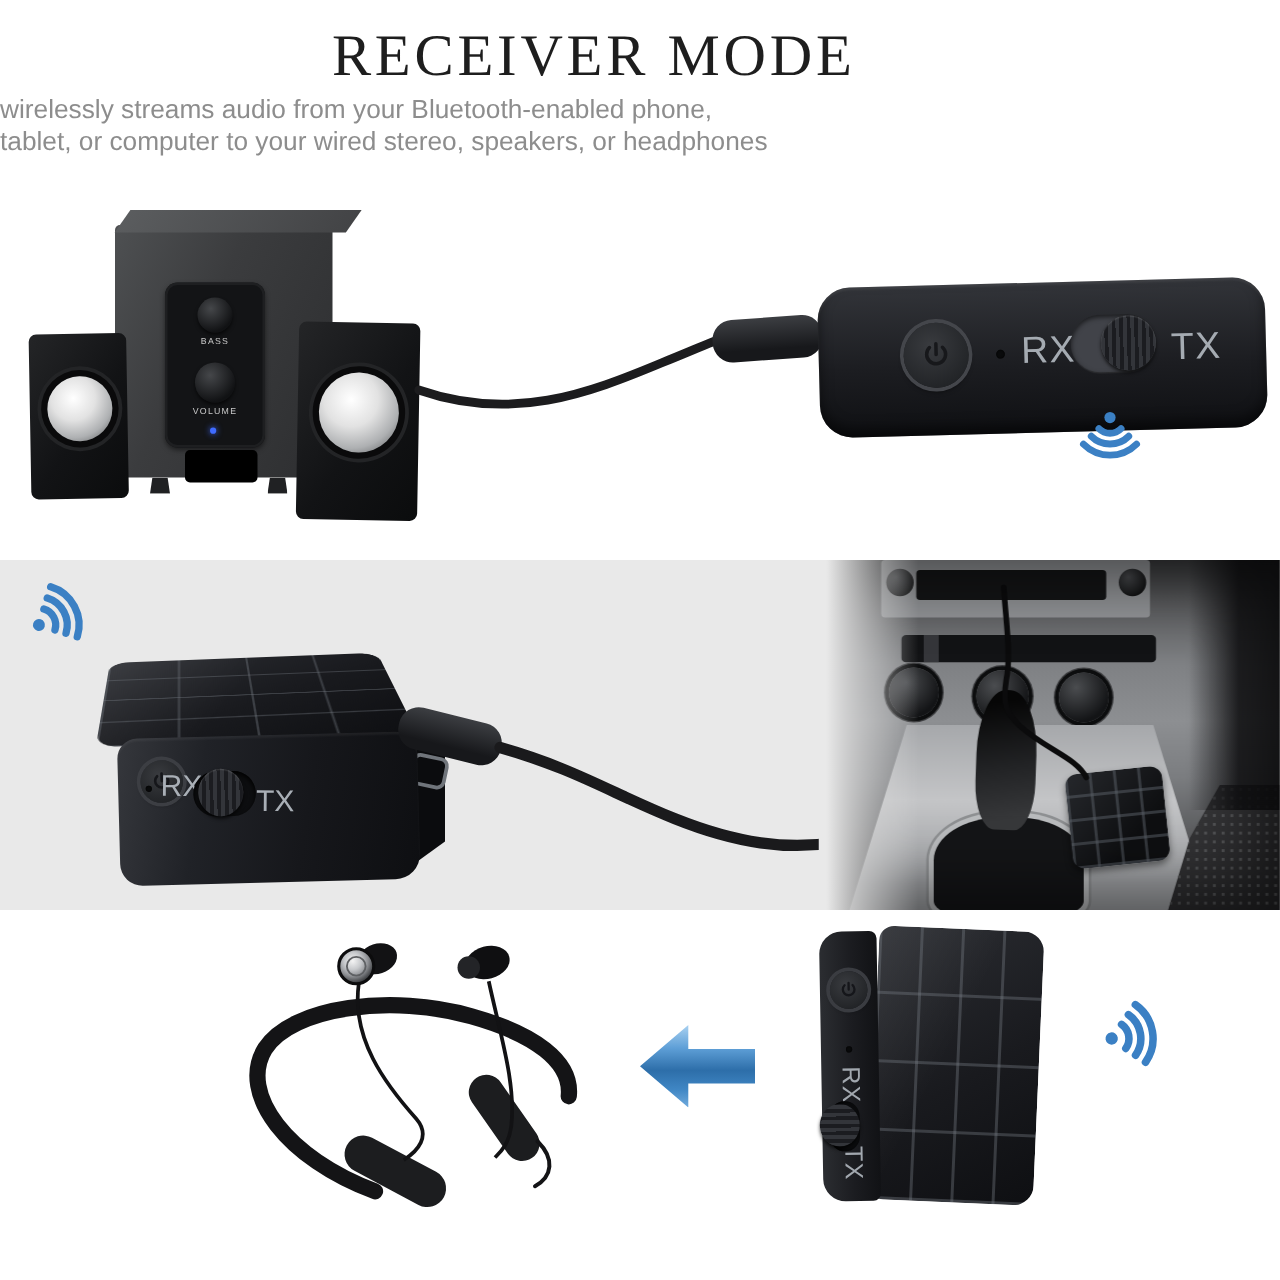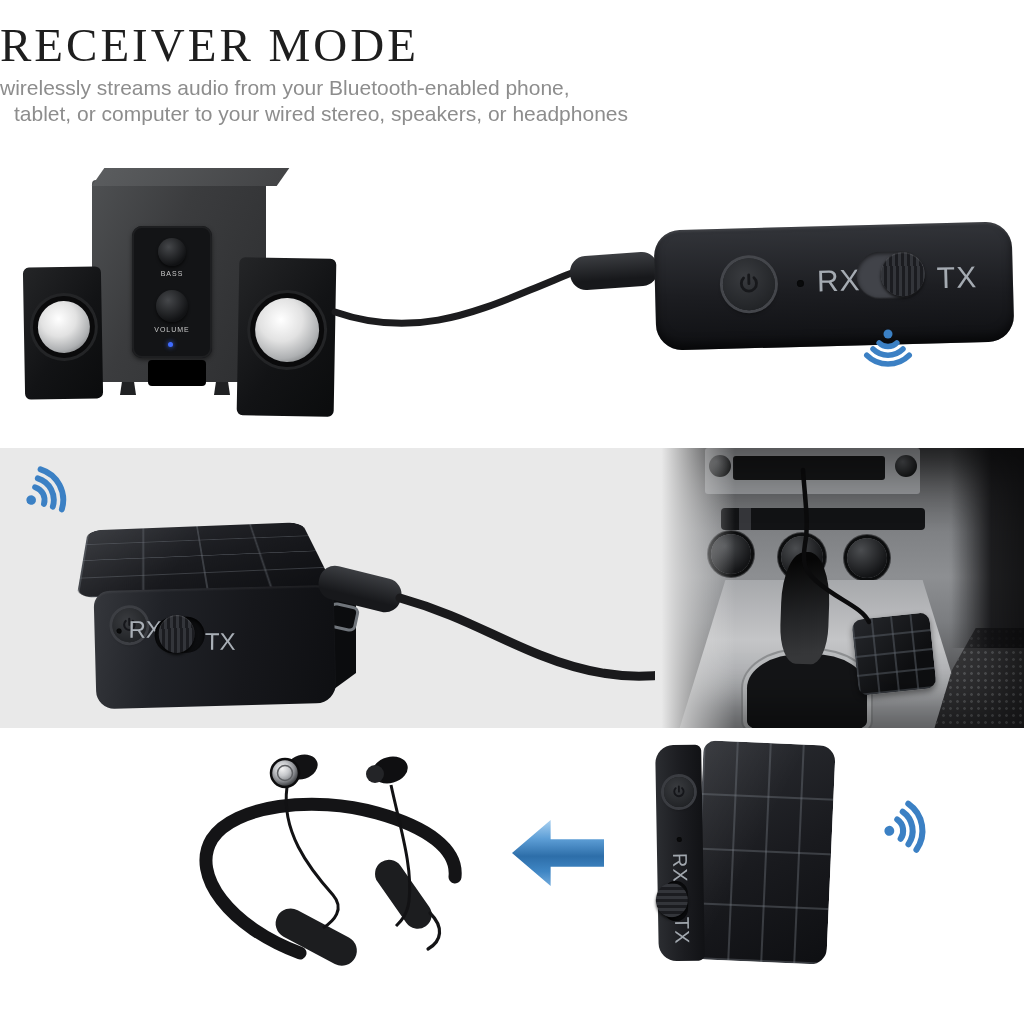--- a/index.html
+++ b/index.html
@@ -2,24 +2,24 @@
 <html><head>
 <meta charset="utf-8">
 <style>
   html,body{margin:0;padding:0;background:#fff;}
   .stage{position:relative;width:1024px;height:1024px;overflow:hidden;background:#fff;
          font-family:"Liberation Sans",sans-serif;}
   .abs{position:absolute;}
 
   
   .watermark{left:46px;top:100px;font-family:"Liberation Serif",serif;font-size:31px;color:#151515;letter-spacing:.5px;}
-  .title{left:0;width:950px;top:18px;text-align:left;font-family:"Liberation Serif",serif;
+  .title{left:0;width:950px;top:18px;text-align:center;font-family:"Liberation Serif",serif;
          font-size:47px;color:#1e1e1e;letter-spacing:3px;font-weight:500;}
   .sub{left:0;width:960px;text-align:left;font-size:21px;color:#8d8d8d;}
-  .sub1{top:76px;} .sub2{top:102px;padding-left:14px;}
+  .sub1{top:76px;} .sub2{top:102px;}
 
   
   .sub-box{left:92px;top:180px;width:174px;height:202px;border-radius:4px;
     background:linear-gradient(115deg,#4e5052 0%,#3b3c3e 40%,#2d2e30 100%);}
   .sub-box::before{content:"";position:absolute;left:6px;top:-12px;width:185px;height:18px;
     background:linear-gradient(90deg,#5a5c5e,#434446);transform:skewX(-35deg);}
   .sub-panel{left:40px;top:46px;width:80px;height:132px;border-radius:10px;background:#131416;
     box-shadow:inset 0 0 0 2px #1e1f21, 0 2px 4px rgba(0,0,0,.5);}
   .knob{border-radius:50%;background:radial-gradient(circle at 38% 32%,#45474a,#111214 72%);
     box-shadow:0 2px 3px rgba(0,0,0,.6);}

